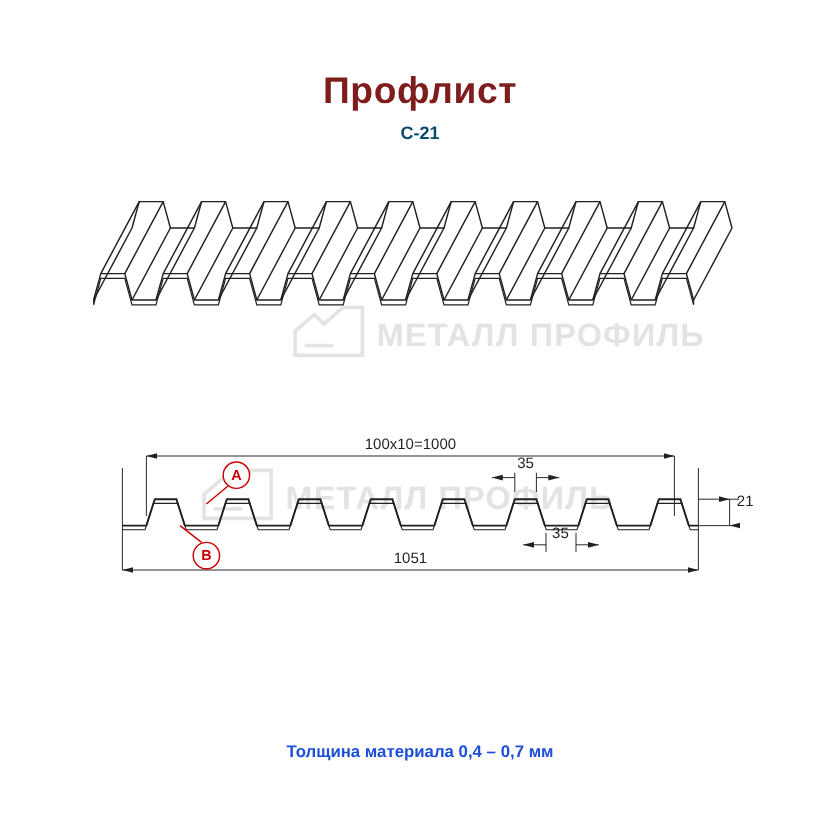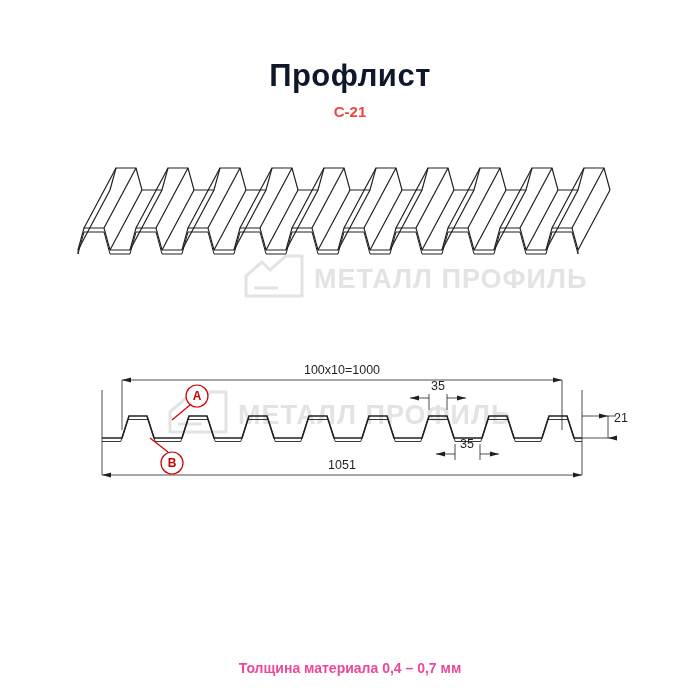--- a/index.html
+++ b/index.html
@@ -23,42 +23,41 @@
   
   .title {
     position: absolute;
     top: 58px;
     left: 0;
     width: 700px;
     text-align: center;
     font-size: 31px;
     font-weight: bold;
     letter-spacing: 0.5px;
-    color: #0f172a;
+    color: #7f1d1d;
   }
   .subtitle {
     position: absolute;
     top: 103px;
     left: 0;
     width: 700px;
     text-align: center;
     font-size: 15px;
     font-weight: bold;
-    color: #ef4444;
+    color: #0c4a6e;
   }
   .footnote {
     position: absolute;
     top: 618px;
     left: 0;
     width: 700px;
     text-align: center;
     font-size: 14px;
     font-weight: bold;
-    color: #ec4899;
-    margin-top: 42px;
+    color: #1d4ed8;
   }
   
   .iso-wrap {
     position: absolute;
     left: 70px;
     top: 150px;
     width: 560px;
     height: 160px;
   }
   .dim-wrap {

